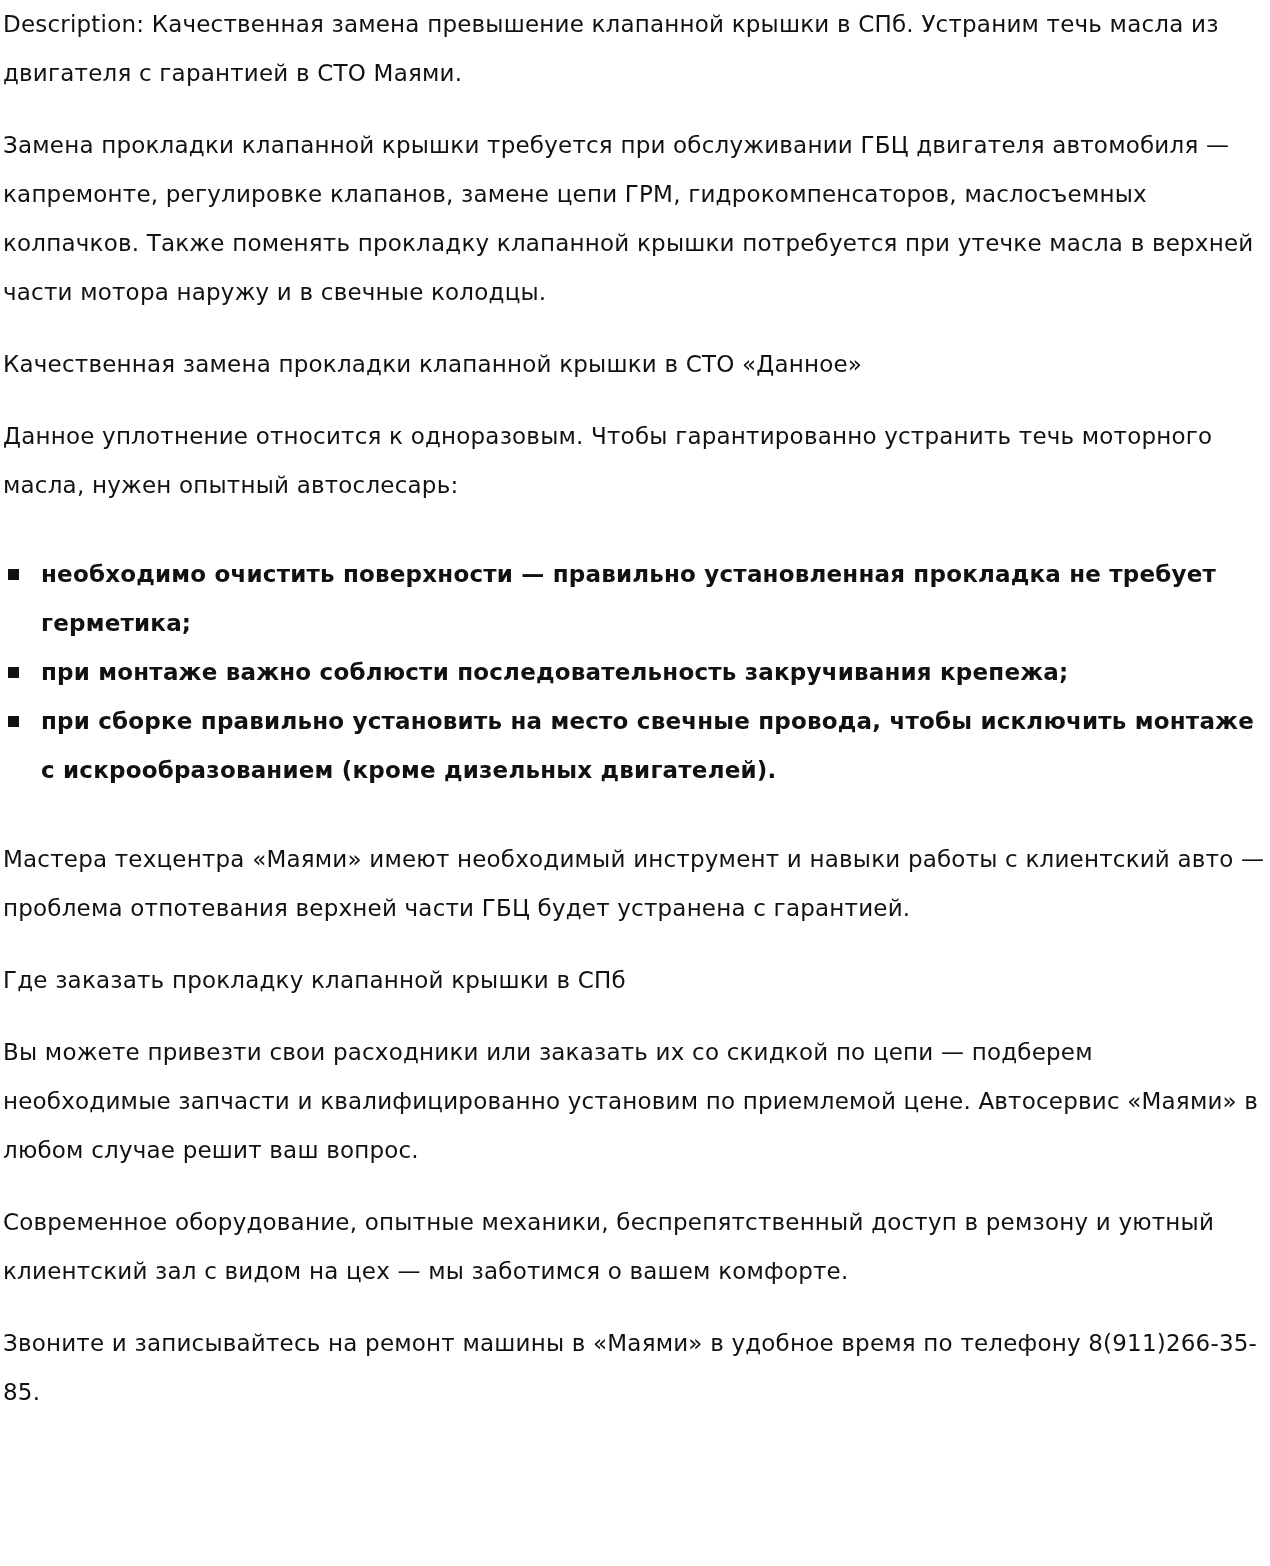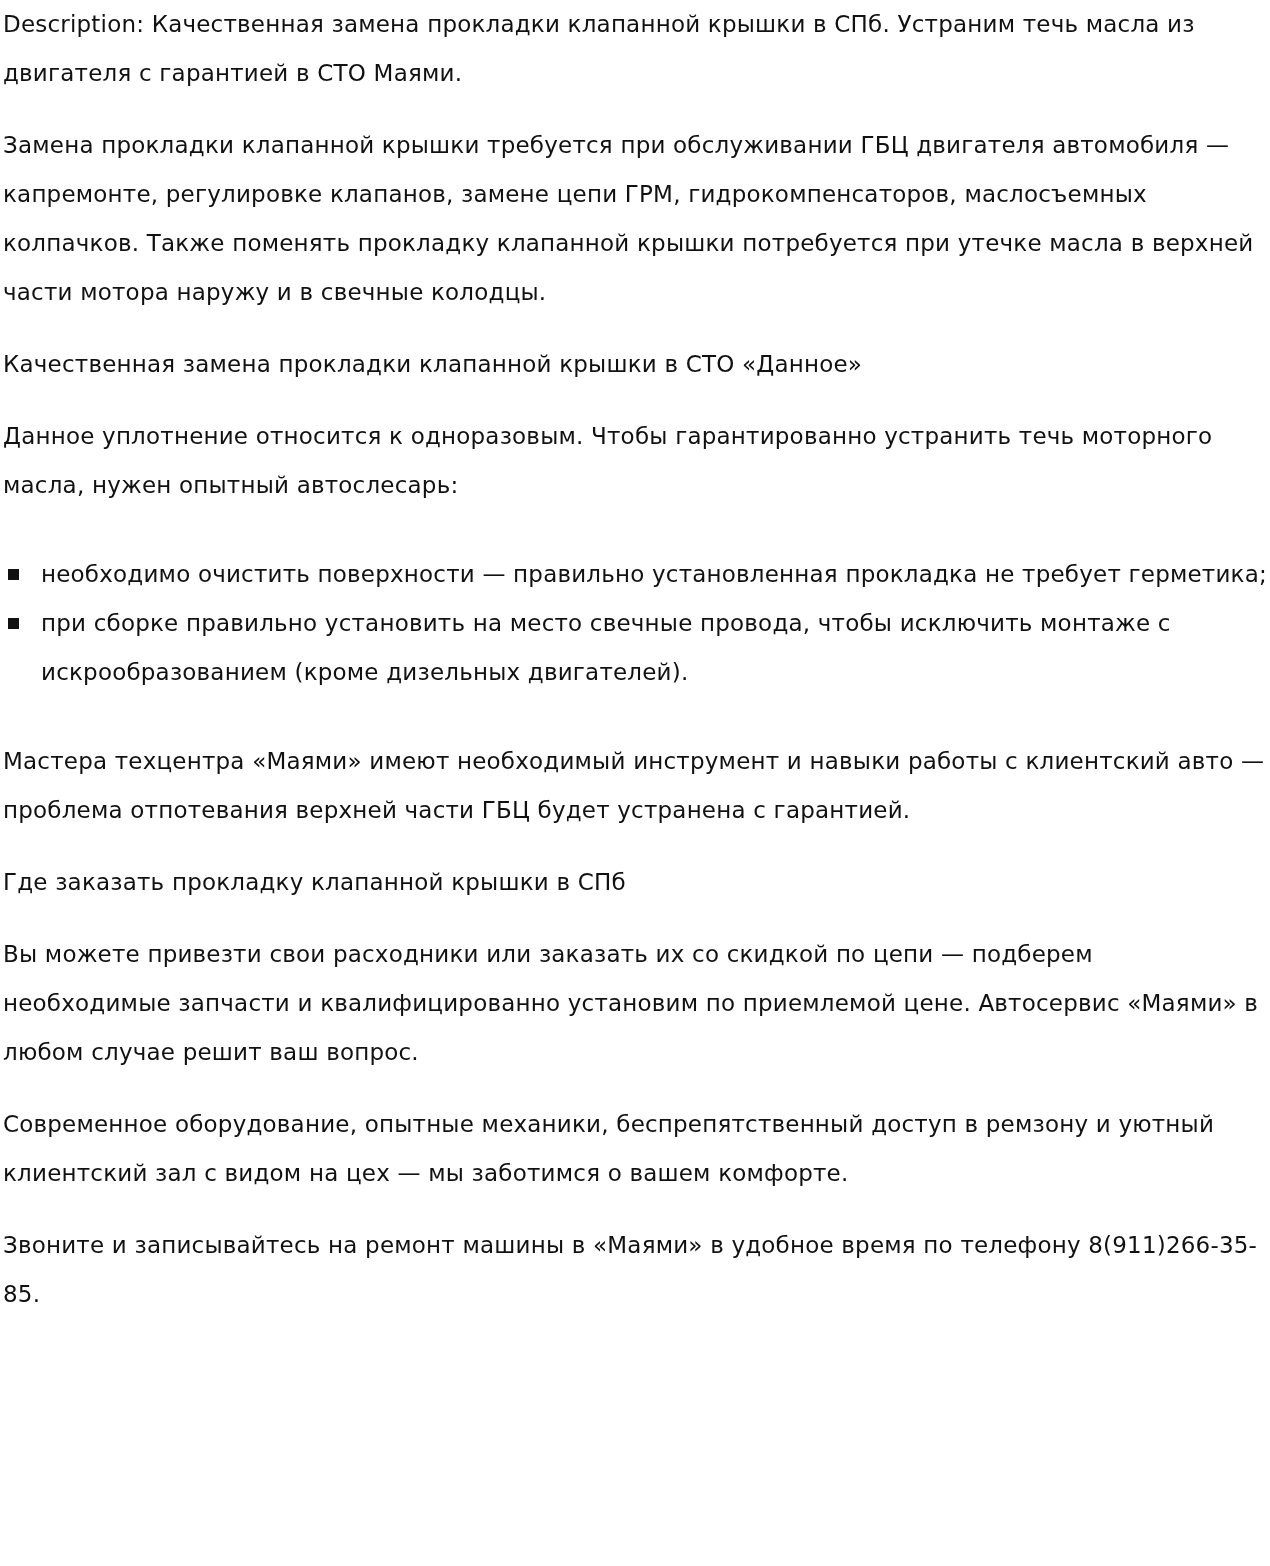--- a/index.html
+++ b/index.html
@@ -37,39 +37,44 @@
   }
   .doc .bullet-square {
     flex: none;
     width: 11px;
     height: 11px;
     background: #111111;
     margin: 19px 22px 0 5px;
   }
   .doc .bullet-text {
     flex: 1 1 auto;
+    font-weight: bold;
   }
 </style>
 </head>
 <body>
 
 <div class="doc">
 
-  <p class="first">Description: Качественная замена прокладки клапанной крышки в СПб. Устраним течь масла из двигателя с гарантией в СТО Маями.</p>
+  <p class="first">Description: Качественная замена превышение клапанной крышки в СПб. Устраним течь масла из двигателя с гарантией в СТО Маями.</p>
 
   <p>Замена прокладки клапанной крышки требуется при обслуживании ГБЦ двигателя автомобиля — капремонте, регулировке клапанов, замене цепи ГРМ, гидрокомпенсаторов, маслосъемных колпачков. Также поменять прокладку клапанной крышки потребуется при утечке масла в верхней части мотора наружу и в свечные колодцы.</p>
 
   <p>Качественная замена прокладки клапанной крышки в СТО «Данное»</p>
 
   <p>Данное уплотнение относится к одноразовым. Чтобы гарантированно устранить течь моторного масла, нужен опытный автослесарь:</p>
 
   <ul class="bullet-list">
     <li>
       <span class="bullet-square"></span>
       <span class="bullet-text">необходимо очистить поверхности — правильно установленная прокладка не требует герметика;</span>
+    </li>
+    <li>
+      <span class="bullet-square"></span>
+      <span class="bullet-text">при монтаже важно соблюсти последовательность закручивания крепежа;</span>
     </li>
     <li>
       <span class="bullet-square"></span>
       <span class="bullet-text">при сборке правильно установить на место свечные провода, чтобы исключить монтаже с искрообразованием (кроме дизельных двигателей).</span>
     </li>
   </ul>
 
   <p>Мастера техцентра «Маями» имеют необходимый инструмент и навыки работы с клиентский авто — проблема отпотевания верхней части ГБЦ будет устранена с гарантией.</p>
 
   <p>Где заказать прокладку клапанной крышки в СПб</p>

